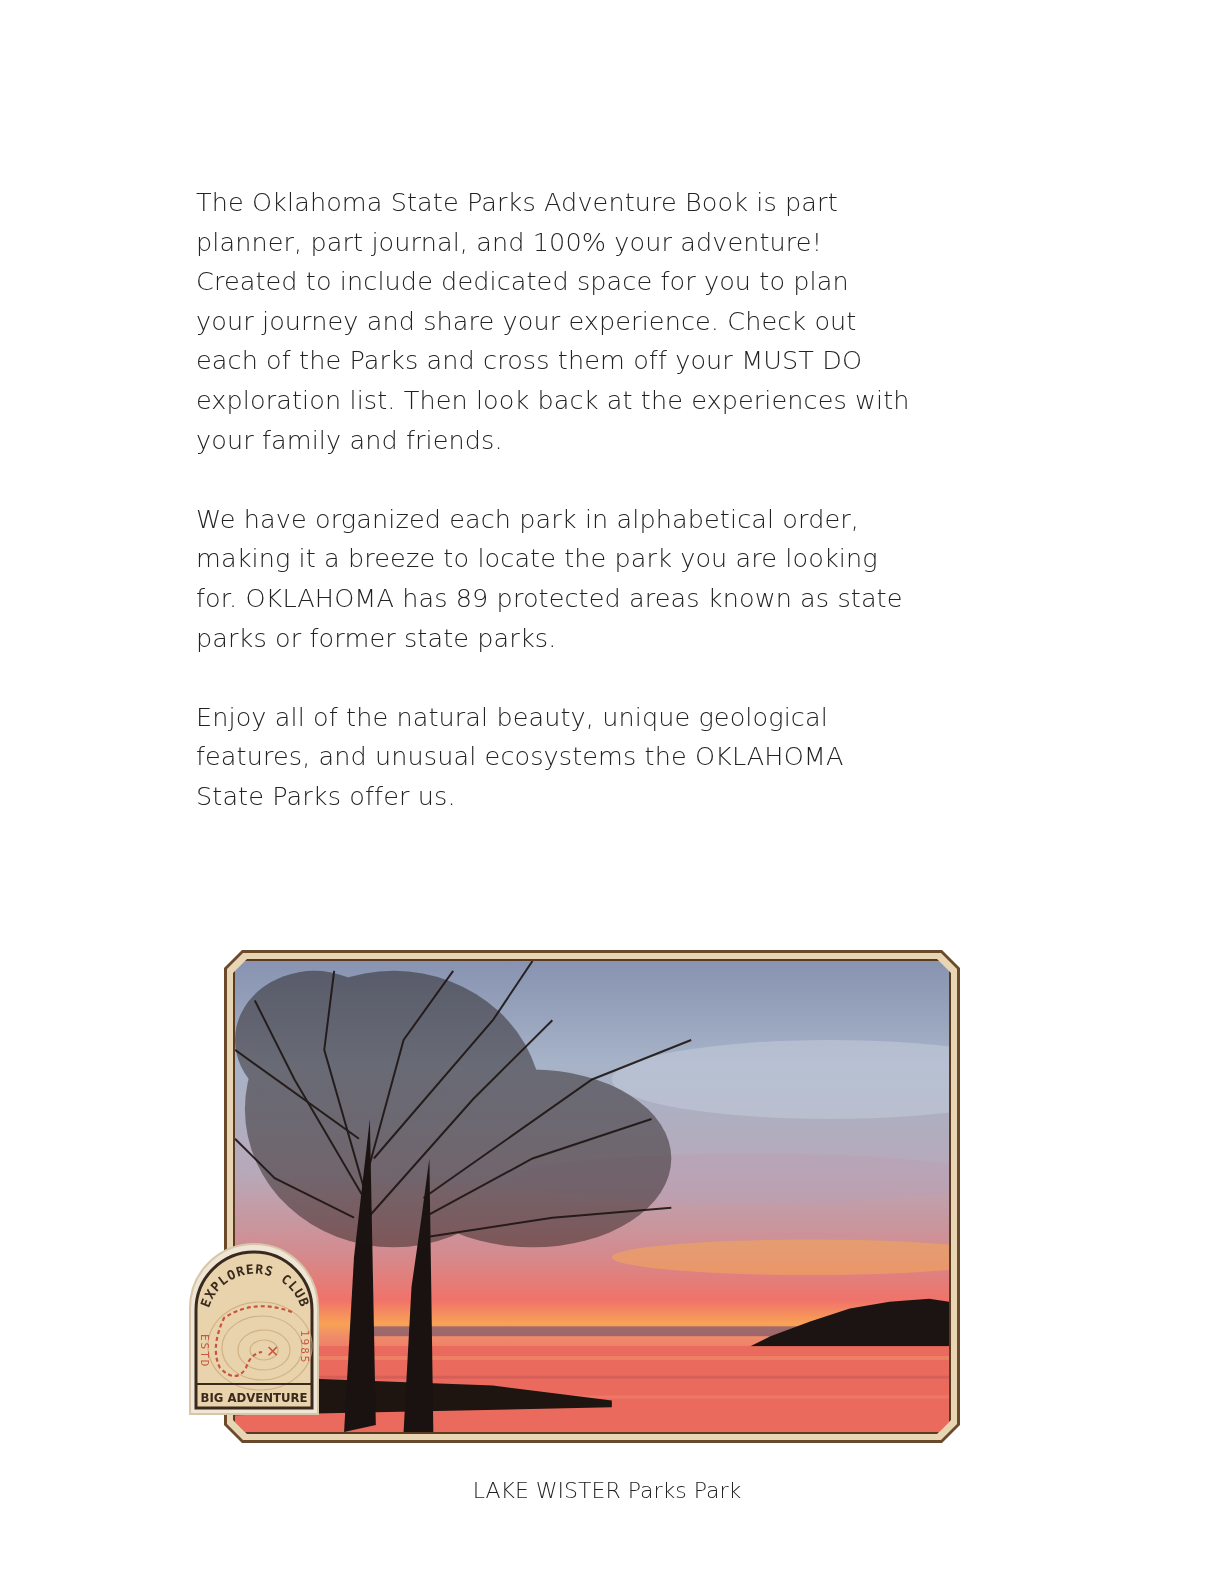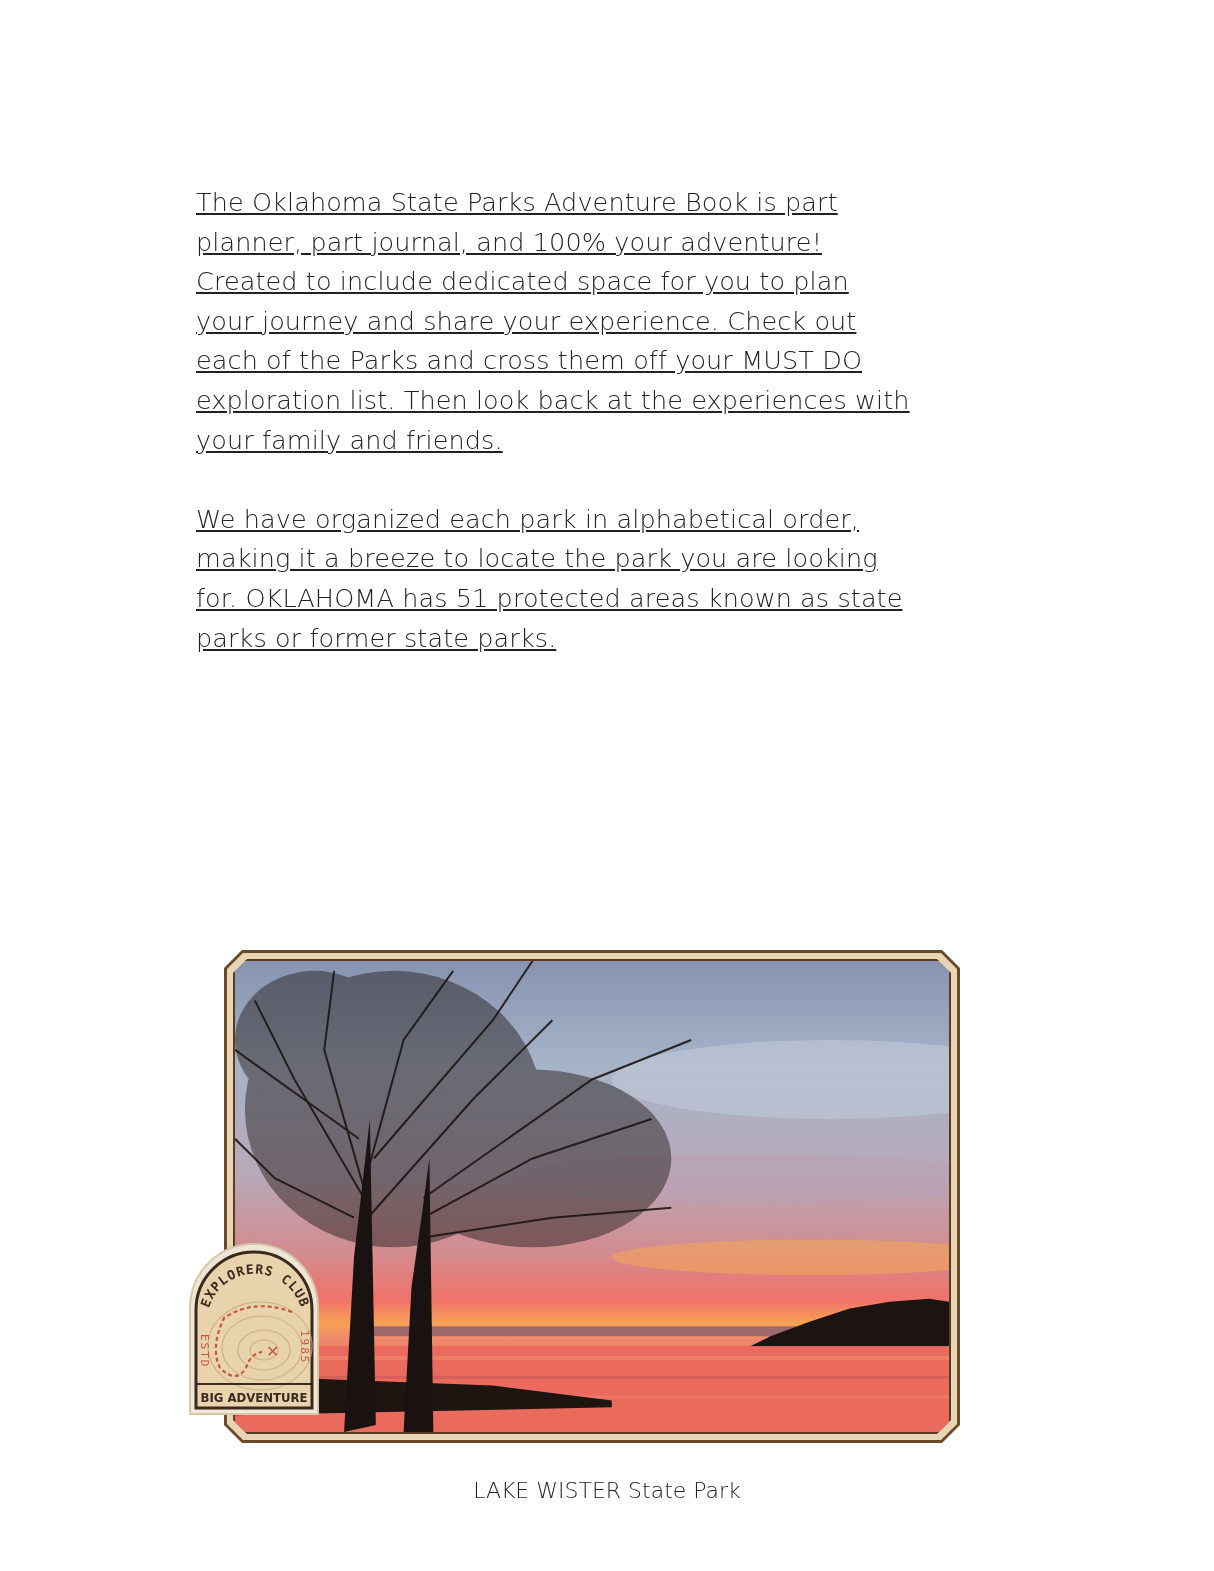--- a/index.html
+++ b/index.html
@@ -1,19 +1,19 @@
 <!DOCTYPE html>
 <html><head>
 <meta charset="utf-8">
 <style>
   html, body { margin: 0; padding: 0; background: #ffffff; }
   body { width: 1214px; height: 1571px; position: relative; overflow: hidden;
          font-family: "DejaVu Sans", "Liberation Sans", sans-serif; color: #222; }
   .text-block { position: absolute; left: 196px; top: 183px; width: 800px;
-                font-size: 25.5px; line-height: 39.6px; letter-spacing: 0.1px; font-weight: 300; text-decoration: underline; }
+                font-size: 25.5px; line-height: 39.6px; letter-spacing: 0.1px; font-weight: 300; }
   .para { margin: 0 0 39.6px 0; white-space: pre-line; }
   .frame { position: absolute; left: 224px; top: 950px; width: 736px; height: 493px;
            background: #6b4a2c;
            clip-path: polygon(18px 0, calc(100% - 18px) 0, 100% 18px, 100% calc(100% - 18px), calc(100% - 18px) 100%, 18px 100%, 0 calc(100% - 18px), 0 18px); }
   .frame-inner { position: absolute; left: 3px; top: 3px; right: 3px; bottom: 3px; background: #e8d5b4;
            clip-path: polygon(16px 0, calc(100% - 16px) 0, 100% 16px, 100% calc(100% - 16px), calc(100% - 16px) 100%, 16px 100%, 0 calc(100% - 16px), 0 16px); }
   .photo { position: absolute; left: 6px; top: 6px; right: 6px; bottom: 6px; overflow: hidden;
            border: 2px solid #5a3a20;
            clip-path: polygon(14px 0, calc(100% - 14px) 0, 100% 14px, 100% calc(100% - 14px), calc(100% - 14px) 100%, 14px 100%, 0 calc(100% - 14px), 0 14px);
            background: linear-gradient(180deg, #8793b0 0%, #a7b3c8 22%, #b7a9b9 45%, #d38b8f 62%, #f0736a 72%, #f8a255 77%, #ee8a6a 80%, #ef6d62 86%, #e85f57 100%); }
@@ -27,22 +27,25 @@
 <div class="text-block">
   <p class="para">The Oklahoma State Parks Adventure Book is part
 planner, part journal, and 100% your adventure!
 Created to include dedicated space for you to plan
 your journey and share your experience. Check out
 each of the Parks and cross them off your MUST DO
 exploration list. Then look back at the experiences with
 your family and friends.</p>
   <p class="para">We have organized each park in alphabetical order,
 making it a breeze to locate the park you are looking
-for. OKLAHOMA has 51 protected areas known as state
+for. OKLAHOMA has 89 protected areas known as state
 parks or former state parks.</p>
+  <p class="para">Enjoy all of the natural beauty, unique geological
+features, and unusual ecosystems the OKLAHOMA
+State Parks offer us.</p>
 </div>
 
 <div class="frame">
   <div class="frame-inner">
     <div class="photo">
       <svg width="100%" height="100%" viewBox="0 0 720 477" preserveAspectRatio="none">
 
         <ellipse cx="600" cy="120" rx="220" ry="40" fill="#c2c9d8" opacity="0.6"></ellipse>
         <ellipse cx="520" cy="220" rx="240" ry="25" fill="#b99fb4" opacity="0.5"></ellipse>
         <ellipse cx="580" cy="300" rx="200" ry="18" fill="#f3a55a" opacity="0.6"></ellipse>
@@ -101,13 +104,13 @@
     <text font-size="13" font-weight="bold" fill="#3a2a1e" font-family="DejaVu Sans Mono, monospace" letter-spacing="1">
       <textPath href="#arcp" startOffset="50%" text-anchor="middle">EXPLORERS CLUB</textPath>
     </text>
     <text x="20" y="96" font-size="11" fill="#c8553d" font-family="DejaVu Sans Mono, monospace" writing-mode="tb" letter-spacing="2">ESTD</text>
     <text x="120" y="92" font-size="11" fill="#c8553d" font-family="DejaVu Sans Mono, monospace" writing-mode="tb" letter-spacing="2">1985</text>
     <line x1="12" y1="146" x2="128" y2="146" stroke="#3a2a1e" stroke-width="2"></line>
     <text x="70" y="164" font-size="13" font-weight="bold" fill="#3a2a1e" text-anchor="middle" font-family="DejaVu Sans Condensed, DejaVu Sans, sans-serif">BIG ADVENTURE</text>
   </svg>
 </div>
 
-<div class="caption">LAKE WISTER State Park</div>
+<div class="caption">LAKE WISTER Parks Park</div>
 
 </body></html>

